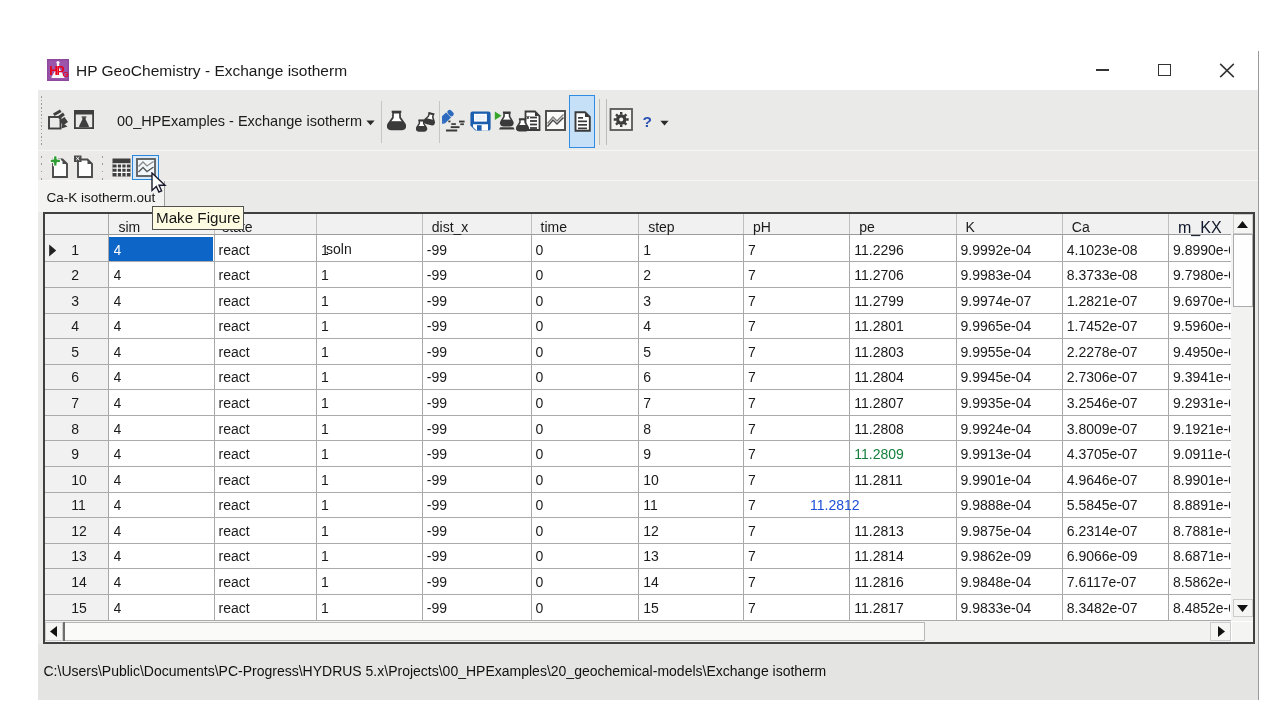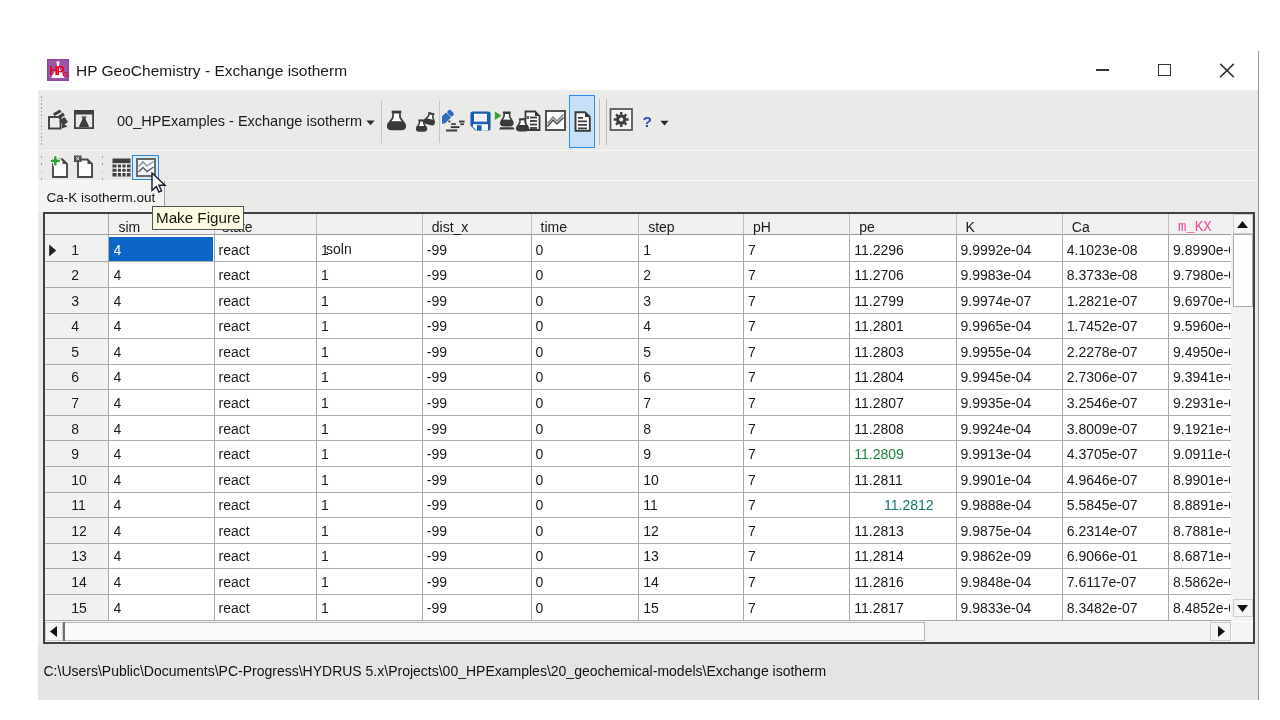--- a/index.html
+++ b/index.html
@@ -265,21 +265,21 @@
 <div class="txt" style="left:118.5px;top:218.5px;font-size:14px;color:#1a1a1a;">sim</div>
 <div class="txt" style="left:222.3px;top:218.5px;font-size:14px;color:#1a1a1a;">state</div>
 <div class="txt" style="left:326.0px;top:218.5px;font-size:14px;color:#1a1a1a;margin-top:22px;">soln</div>
 <div class="txt" style="left:431.8px;top:218.5px;font-size:14px;color:#1a1a1a;">dist_x</div>
 <div class="txt" style="left:540.5px;top:218.5px;font-size:14px;color:#1a1a1a;">time</div>
 <div class="txt" style="left:648.2px;top:218.5px;font-size:14px;color:#1a1a1a;">step</div>
 <div class="txt" style="left:753.0px;top:218.5px;font-size:14px;color:#1a1a1a;">pH</div>
 <div class="txt" style="left:859.3px;top:218.5px;font-size:14px;color:#1a1a1a;">pe</div>
 <div class="txt" style="left:965.5px;top:218.5px;font-size:14px;color:#1a1a1a;">K</div>
 <div class="txt" style="left:1071.8px;top:218.5px;font-size:14px;color:#1a1a1a;">Ca</div>
-<div class="txt" style="left:1178.0px;top:218.5px;font-size:14px;color:#ec4899;font-family:Liberation Mono, monospace;">m_KX</div>
+<div class="txt" style="left:1178.0px;top:218.5px;font-size:16px;color:#0f172a;">m_KX</div>
 <div class="txt" style="left:71.3px;top:241.5px;font-size:14px">1</div>
 <div class="txt" style="left:71.3px;top:267.08px;font-size:14px">2</div>
 <div class="txt" style="left:71.3px;top:292.66px;font-size:14px">3</div>
 <div class="txt" style="left:71.3px;top:318.24px;font-size:14px">4</div>
 <div class="txt" style="left:71.3px;top:343.82px;font-size:14px">5</div>
 <div class="txt" style="left:71.3px;top:369.4px;font-size:14px">6</div>
 <div class="txt" style="left:71.3px;top:394.97999999999996px;font-size:14px">7</div>
 <div class="txt" style="left:71.3px;top:420.56px;font-size:14px">8</div>
 <div class="txt" style="left:71.3px;top:446.14px;font-size:14px">9</div>
 <div class="txt" style="left:71.3px;top:471.71999999999997px;font-size:14px">10</div>
@@ -402,21 +402,21 @@
 <div class="txt" style="left:960.5px;top:471.71999999999997px;width:100.29999999999995px;overflow:hidden;font-size:14px;color:#1a1a1a">9.9901e-04</div>
 <div class="txt" style="left:1066.8px;top:471.71999999999997px;width:100.20000000000005px;overflow:hidden;font-size:14px;color:#1a1a1a">4.9646e-07</div>
 <div class="txt" style="left:1173.0px;top:471.71999999999997px;width:57.0px;overflow:hidden;font-size:14px;color:#1a1a1a">8.9901e-03</div>
 <div class="txt" style="left:113.5px;top:497.3px;width:99.0px;overflow:hidden;font-size:14px;color:#1a1a1a">4</div>
 <div class="txt" style="left:218.5px;top:497.3px;width:96.5px;overflow:hidden;font-size:14px;color:#1a1a1a">react</div>
 <div class="txt" style="left:321.0px;top:497.3px;width:99.80000000000001px;overflow:hidden;font-size:14px;color:#1a1a1a">1</div>
 <div class="txt" style="left:426.8px;top:497.3px;width:102.69999999999999px;overflow:hidden;font-size:14px;color:#1a1a1a">-99</div>
 <div class="txt" style="left:535.5px;top:497.3px;width:101.70000000000005px;overflow:hidden;font-size:14px;color:#1a1a1a">0</div>
 <div class="txt" style="left:643.2px;top:497.3px;width:98.79999999999995px;overflow:hidden;font-size:14px;color:#1a1a1a">11</div>
 <div class="txt" style="left:748.0px;top:497.3px;width:100.29999999999995px;overflow:hidden;font-size:14px;color:#1a1a1a">7</div>
-<div class="txt" style="left:884px;top:497.3px;width:100.20000000000005px;overflow:hidden;font-size:14px;color:#0f766e">11.2812</div>
+<div class="txt" style="left:810px;top:497.3px;width:100.20000000000005px;overflow:hidden;font-size:14px;color:#1d4ed8">11.2812</div>
 <div class="txt" style="left:960.5px;top:497.3px;width:100.29999999999995px;overflow:hidden;font-size:14px;color:#1a1a1a">9.9888e-04</div>
 <div class="txt" style="left:1066.8px;top:497.3px;width:100.20000000000005px;overflow:hidden;font-size:14px;color:#1a1a1a">5.5845e-07</div>
 <div class="txt" style="left:1173.0px;top:497.3px;width:57.0px;overflow:hidden;font-size:14px;color:#1a1a1a">8.8891e-03</div>
 <div class="txt" style="left:113.5px;top:522.8800000000001px;width:99.0px;overflow:hidden;font-size:14px;color:#1a1a1a">4</div>
 <div class="txt" style="left:218.5px;top:522.8800000000001px;width:96.5px;overflow:hidden;font-size:14px;color:#1a1a1a">react</div>
 <div class="txt" style="left:321.0px;top:522.8800000000001px;width:99.80000000000001px;overflow:hidden;font-size:14px;color:#1a1a1a">1</div>
 <div class="txt" style="left:426.8px;top:522.8800000000001px;width:102.69999999999999px;overflow:hidden;font-size:14px;color:#1a1a1a">-99</div>
 <div class="txt" style="left:535.5px;top:522.8800000000001px;width:101.70000000000005px;overflow:hidden;font-size:14px;color:#1a1a1a">0</div>
 <div class="txt" style="left:643.2px;top:522.8800000000001px;width:98.79999999999995px;overflow:hidden;font-size:14px;color:#1a1a1a">12</div>
 <div class="txt" style="left:748.0px;top:522.8800000000001px;width:100.29999999999995px;overflow:hidden;font-size:14px;color:#1a1a1a">7</div>
@@ -426,21 +426,21 @@
 <div class="txt" style="left:1173.0px;top:522.8800000000001px;width:57.0px;overflow:hidden;font-size:14px;color:#1a1a1a">8.7881e-03</div>
 <div class="txt" style="left:113.5px;top:548.46px;width:99.0px;overflow:hidden;font-size:14px;color:#1a1a1a">4</div>
 <div class="txt" style="left:218.5px;top:548.46px;width:96.5px;overflow:hidden;font-size:14px;color:#1a1a1a">react</div>
 <div class="txt" style="left:321.0px;top:548.46px;width:99.80000000000001px;overflow:hidden;font-size:14px;color:#1a1a1a">1</div>
 <div class="txt" style="left:426.8px;top:548.46px;width:102.69999999999999px;overflow:hidden;font-size:14px;color:#1a1a1a">-99</div>
 <div class="txt" style="left:535.5px;top:548.46px;width:101.70000000000005px;overflow:hidden;font-size:14px;color:#1a1a1a">0</div>
 <div class="txt" style="left:643.2px;top:548.46px;width:98.79999999999995px;overflow:hidden;font-size:14px;color:#1a1a1a">13</div>
 <div class="txt" style="left:748.0px;top:548.46px;width:100.29999999999995px;overflow:hidden;font-size:14px;color:#1a1a1a">7</div>
 <div class="txt" style="left:854.3px;top:548.46px;width:100.20000000000005px;overflow:hidden;font-size:14px;color:#1a1a1a">11.2814</div>
 <div class="txt" style="left:960.5px;top:548.46px;width:100.29999999999995px;overflow:hidden;font-size:14px;color:#1a1a1a">9.9862e-09</div>
-<div class="txt" style="left:1066.8px;top:548.46px;width:100.20000000000005px;overflow:hidden;font-size:14px;color:#1a1a1a">6.9066e-01</div>
+<div class="txt" style="left:1066.8px;top:548.46px;width:100.20000000000005px;overflow:hidden;font-size:14px;color:#1a1a1a">6.9066e-09</div>
 <div class="txt" style="left:1173.0px;top:548.46px;width:57.0px;overflow:hidden;font-size:14px;color:#1a1a1a">8.6871e-03</div>
 <div class="txt" style="left:113.5px;top:574.04px;width:99.0px;overflow:hidden;font-size:14px;color:#1a1a1a">4</div>
 <div class="txt" style="left:218.5px;top:574.04px;width:96.5px;overflow:hidden;font-size:14px;color:#1a1a1a">react</div>
 <div class="txt" style="left:321.0px;top:574.04px;width:99.80000000000001px;overflow:hidden;font-size:14px;color:#1a1a1a">1</div>
 <div class="txt" style="left:426.8px;top:574.04px;width:102.69999999999999px;overflow:hidden;font-size:14px;color:#1a1a1a">-99</div>
 <div class="txt" style="left:535.5px;top:574.04px;width:101.70000000000005px;overflow:hidden;font-size:14px;color:#1a1a1a">0</div>
 <div class="txt" style="left:643.2px;top:574.04px;width:98.79999999999995px;overflow:hidden;font-size:14px;color:#1a1a1a">14</div>
 <div class="txt" style="left:748.0px;top:574.04px;width:100.29999999999995px;overflow:hidden;font-size:14px;color:#1a1a1a">7</div>
 <div class="txt" style="left:854.3px;top:574.04px;width:100.20000000000005px;overflow:hidden;font-size:14px;color:#1a1a1a">11.2816</div>
 <div class="txt" style="left:960.5px;top:574.04px;width:100.29999999999995px;overflow:hidden;font-size:14px;color:#1a1a1a">9.9848e-04</div>

